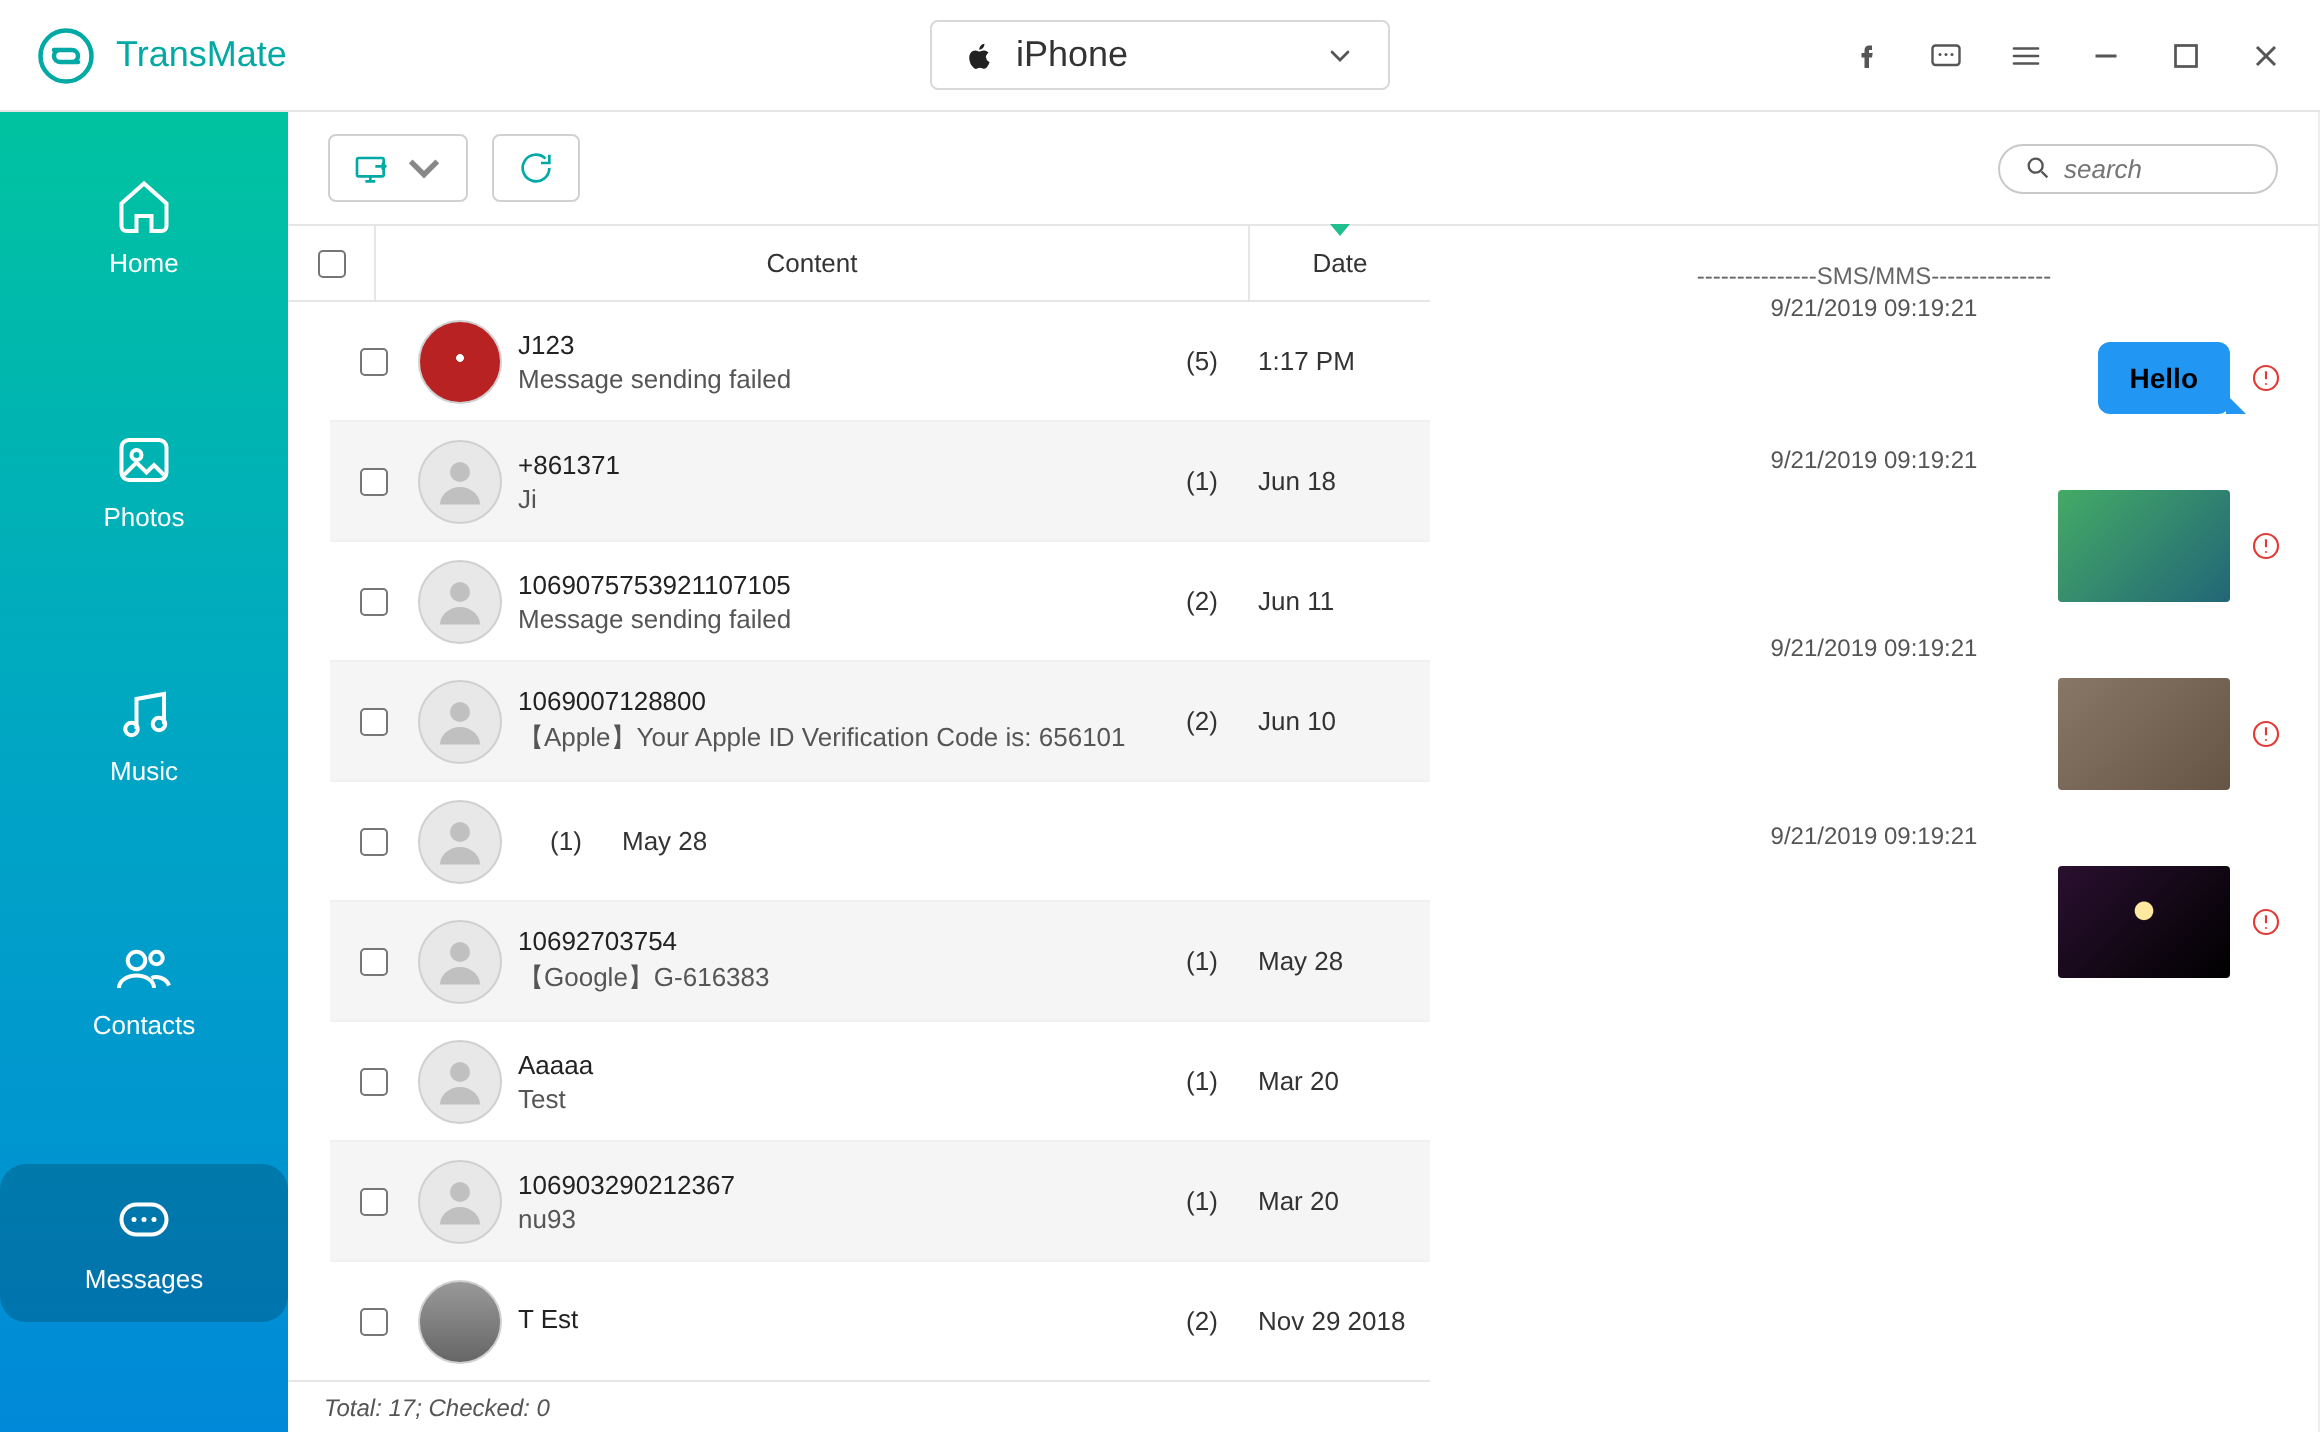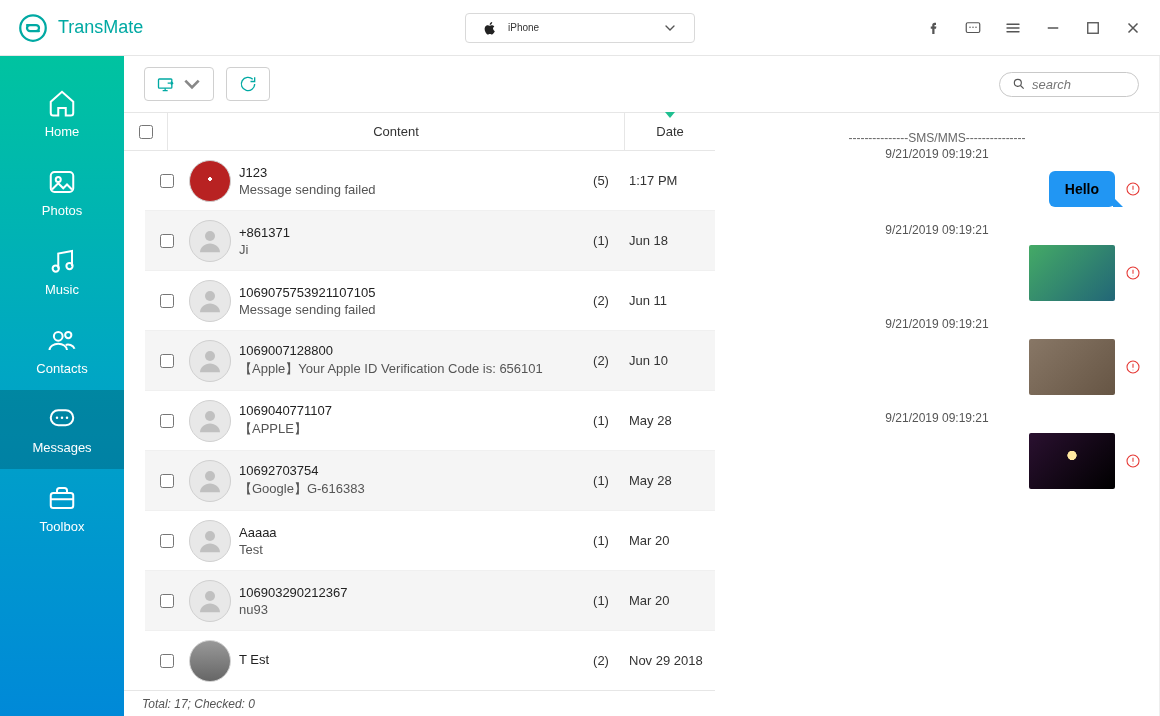--- a/index.html
+++ b/index.html
@@ -4,30 +4,30 @@
 <style>
 * { margin: 0; padding: 0; box-sizing: border-box; font-family: -apple-system, BlinkMacSystemFont, "Segoe UI", Arial, sans-serif; }
 body { background: #fff; width: 1160px; height: 716px; overflow: hidden; }
 
 .titlebar { height: 56px; display: flex; align-items: center; border-bottom: 1px solid #e6e6e6; padding: 0 18px; }
 .logo-wrap { display: flex; align-items: center; gap: 10px; }
 .logo { width: 30px; height: 30px; }
 .app-name { color: #00a9a3; font-size: 18px; font-weight: 500; }
 .device-select { margin-left: auto; margin-right: auto; position: absolute; left: 50%; transform: translateX(-50%); display: flex; align-items: center; gap: 12px; border: 1px solid #d9d9d9; border-radius: 4px; padding: 6px 16px; width: 230px; justify-content: space-between; }
 .device-left { display: flex; align-items: center; gap: 10px; }
-.device-name { font-size: 10px; color: #333; }
+.device-name { font-size: 18px; color: #333; }
 .win-controls { margin-left: auto; display: flex; align-items: center; gap: 22px; }
 .win-controls svg, .win-controls .wicon { width: 18px; height: 18px; color: #555; cursor: pointer; }
 
 .main { display: flex; height: calc(716px - 56px); }
 
-.sidebar { width: 124px; background: linear-gradient(180deg, #00c3a0 0%, #00a5c5 50%, #0089d8 100%); display: flex; flex-direction: column; padding-top: 18px; }
+.sidebar { width: 144px; background: linear-gradient(180deg, #00c3a0 0%, #00a5c5 50%, #0089d8 100%); display: flex; flex-direction: column; padding-top: 18px; gap: 48px; }
 .nav-item { display: flex; flex-direction: column; align-items: center; gap: 6px; color: #fff; padding: 14px 0; cursor: pointer; font-size: 13px; }
 .nav-item svg { width: 30px; height: 30px; stroke: #fff; fill: none; stroke-width: 1.6; }
-.nav-item.active { background: rgba(0,0,0,0.18); }
+.nav-item.active { background: rgba(0,0,0,0.18); border-radius: 13px; }
 
 .content { flex: 1; display: flex; flex-direction: column; border-right: 1px solid #eee; min-width: 0; }
 .toolbar { height: 56px; display: flex; align-items: center; padding: 0 20px; gap: 12px; }
 .tool-btn { border: 1px solid #d0d0d0; border-radius: 4px; padding: 6px 10px; display: flex; align-items: center; gap: 4px; cursor: pointer; background: #fff; }
 .tool-btn svg { width: 22px; height: 20px; stroke: #00a9a3; fill: none; stroke-width: 1.6; }
 .search-box { margin-left: auto; border: 1px solid #c9c9c9; border-radius: 14px; padding: 4px 12px; display: flex; align-items: center; gap: 6px; width: 140px; }
 .search-box input { border: none; outline: none; font-size: 13px; font-style: italic; color: #888; width: 90px; background: transparent; }
 .search-box svg { width: 14px; height: 14px; stroke: #555; fill: none; stroke-width: 2; }
 
 .list-area { flex: 1; display: flex; min-height: 0; }
@@ -280,24 +280,20 @@
             <div class="row">
               <div class="rc-check">
                 <input type="checkbox" style="">
               </div>
               <div class="rc-avatar">
                 <svg viewBox="0 0 24 24">
                   <circle cx="12" cy="8" r="4"></circle>
                   <path d="M4 21c0-4 4-7 8-7s8 3 8 7z"></path>
                 </svg>
               </div>
-              <div class="rc-text">
-                <div class="rc-title">1069040771107</div>
-                <div class="rc-sub">【APPLE】</div>
-              </div>
               <div class="rc-count">(1)</div>
               <div class="rc-date">May 28</div>
             </div>
             <div class="row alt">
               <div class="rc-check">
                 <input type="checkbox" style="">
               </div>
               <div class="rc-avatar">
                 <svg viewBox="0 0 24 24">
                   <circle cx="12" cy="8" r="4"></circle>

